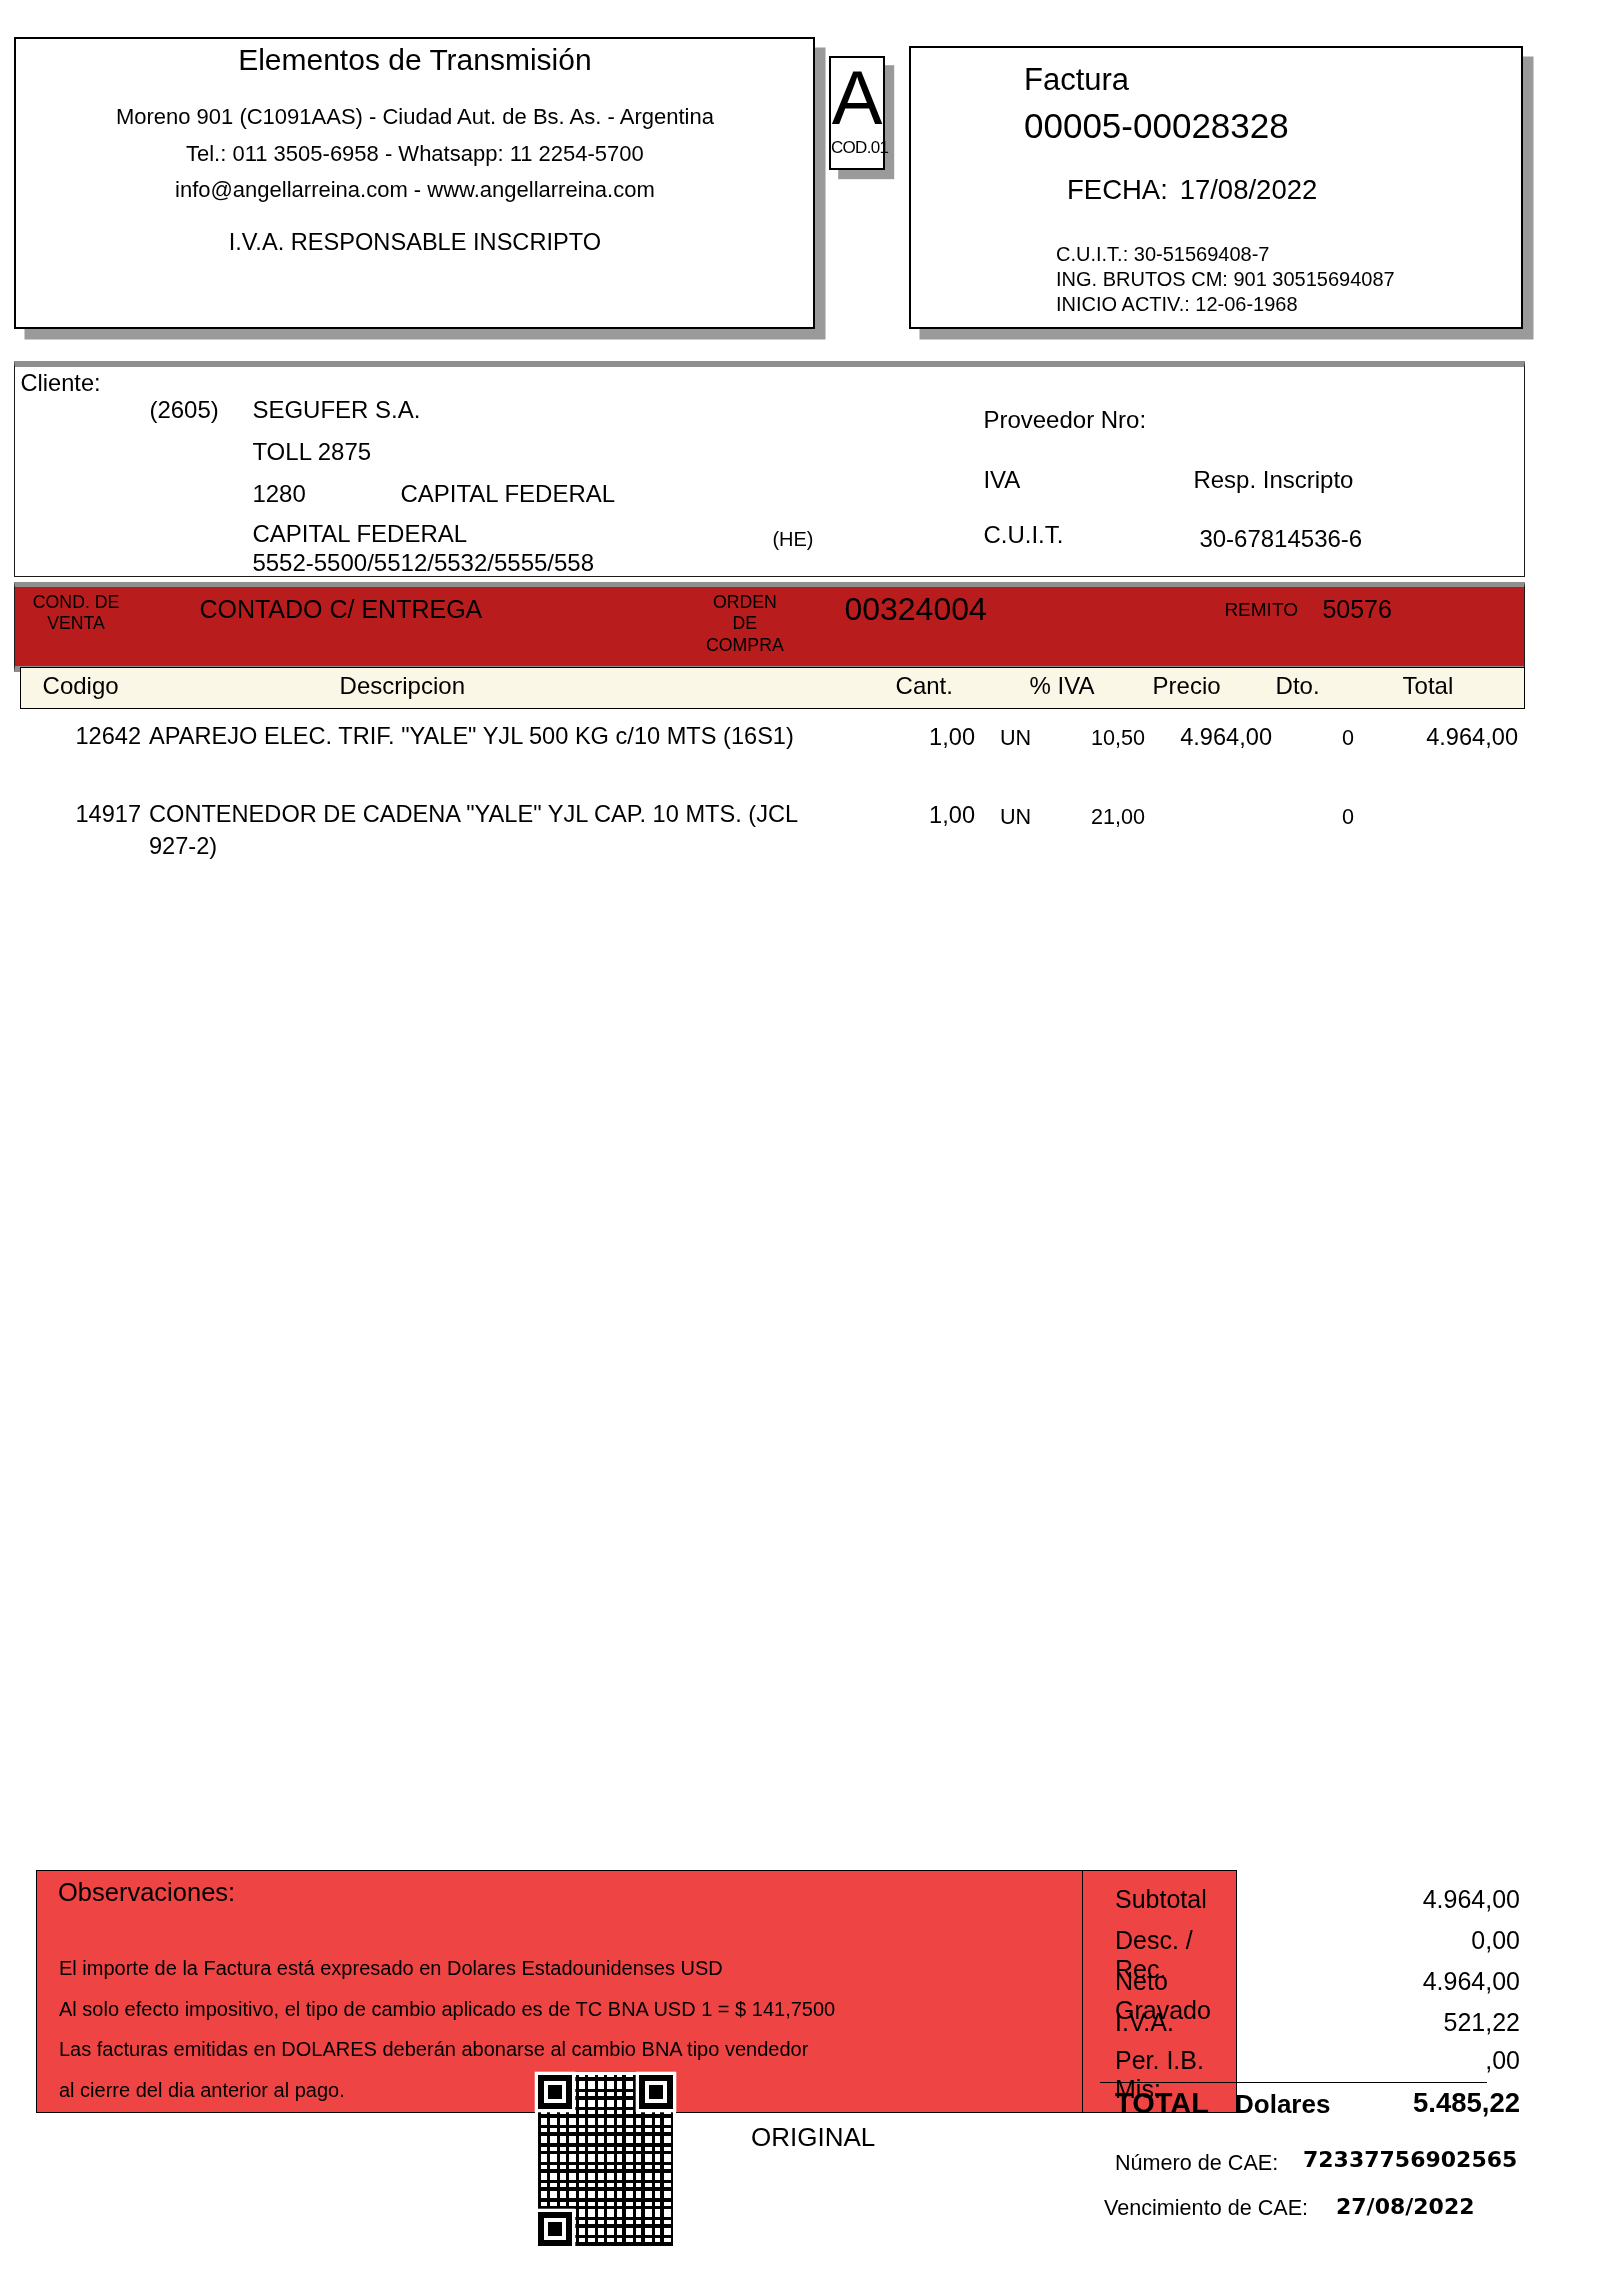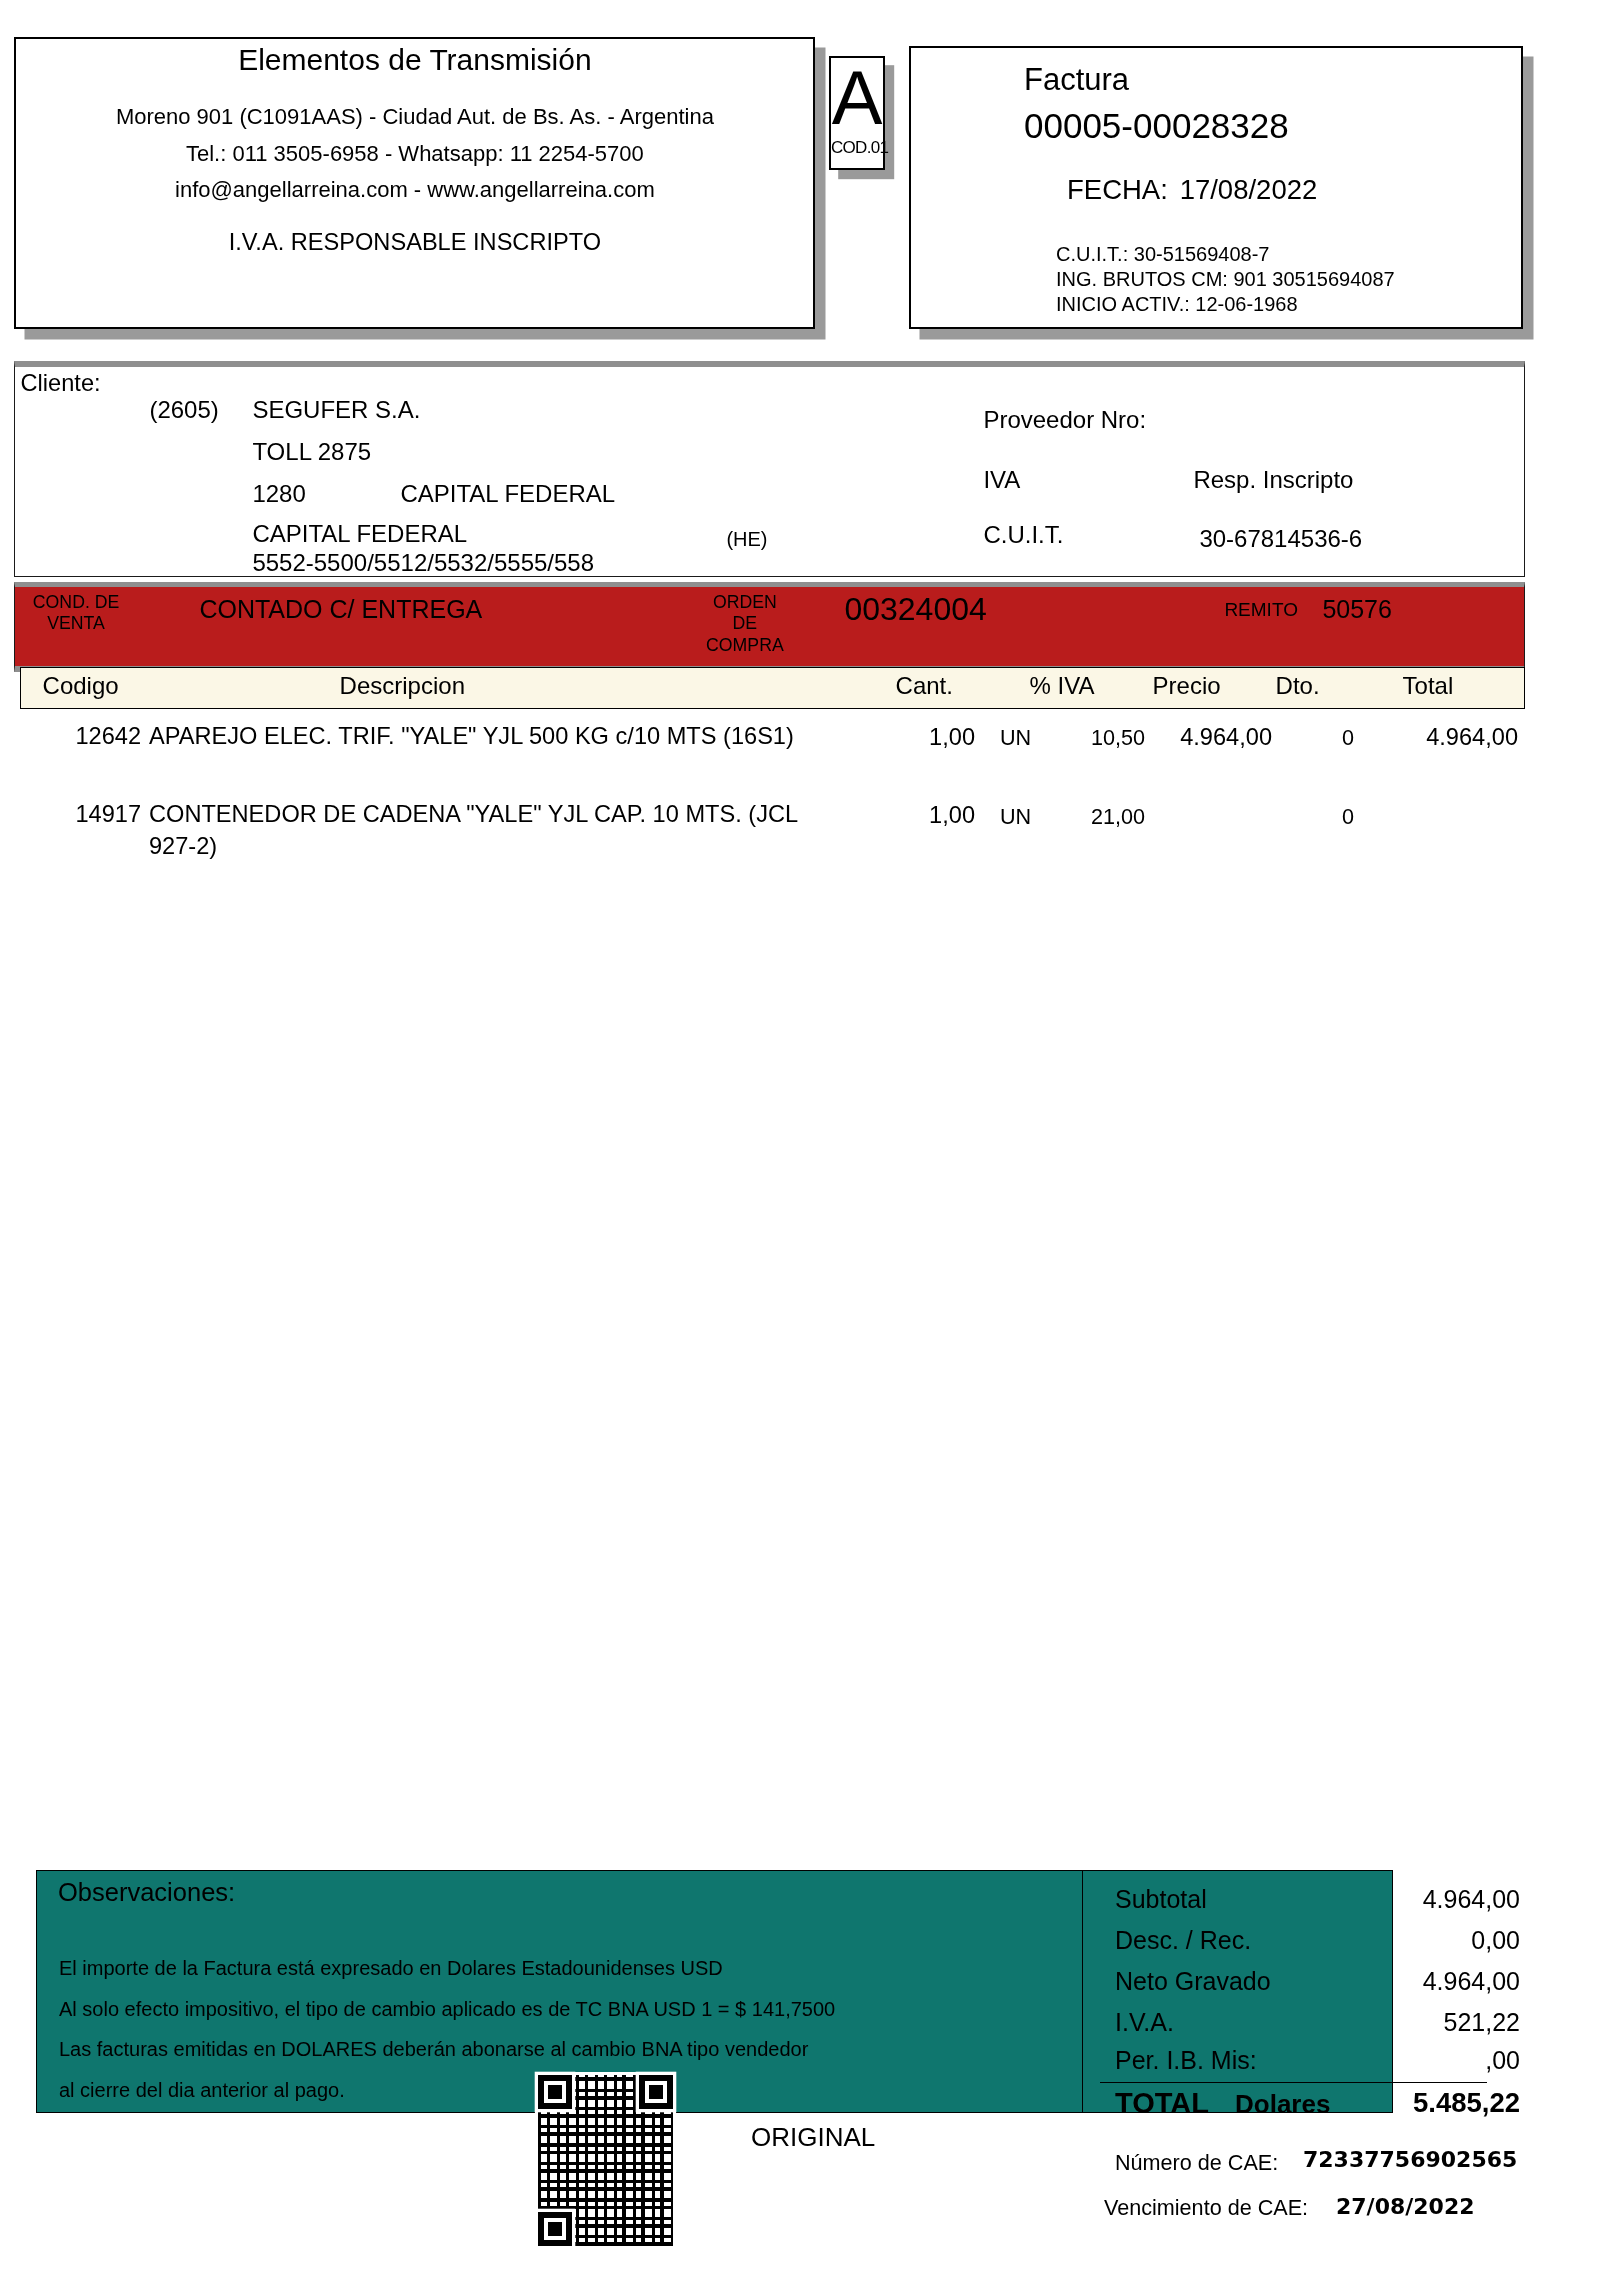--- a/index.html
+++ b/index.html
@@ -67,22 +67,22 @@
     left:19.6px; top:667px; width:1505px; height:42px;
     background:#fbf7e6; border:1.3px solid #000;
   }
   .items-header .h { position:absolute; top:4px; font-size:24px; }
   .cell { position:absolute; font-size:23.6px; }
   .cell.sm { font-size:21.6px; }
   .num { text-align:right; }
 
   
   .bottom-box {
-    left:36px; top:1870px; width:1357px; height:243px;
-    border:1.3px solid #000; background:#0f766e;
+    left:36px; top:1870px; width:1201px; height:243px;
+    border:1.3px solid #000; background:#ef4444;
   }
   .v-divider { position:absolute; left:1045px; top:0; width:1.3px; height:100%; background:#000; }
   .obs-label { position:absolute; left:21px; top:6.5px; font-size:25.5px; }
   .obs-line  { position:absolute; left:22px; font-size:20px; }
   .tot-lbl { position:absolute; left:1078px; font-size:25px; }
   .tot-val { position:absolute; left:1236px; width:247px; font-size:25px; text-align:right; }
   .tot-sep { position:absolute; left:1063px; top:211px; width:387px; height:1.3px; background:#000; }
   .grand-lbl  { position:absolute; left:1078px; top:216px; font-size:29px; font-weight:bold; }
   .grand-cur  { position:absolute; left:1198px; top:218px; font-size:26px; font-weight:bold; }
   .grand-val  { position:absolute; left:1236px; top:216px; width:247px; font-size:27.5px; font-weight:bold; text-align:right; }
@@ -136,21 +136,21 @@
 </div>
 
 <div class="abs client-box">
   <div class="abs lbl" style="left:5.2px; top:2.6px;">Cliente:</div>
   <div class="abs txt" style="left:134px; top:29px;">(2605)</div>
   <div class="abs txt" style="left:237px; top:29px;">SEGUFER S.A.</div>
   <div class="abs txt" style="left:237px; top:71px;">TOLL 2875</div>
   <div class="abs txt" style="left:237px; top:113px;">1280</div>
   <div class="abs txt" style="left:385px; top:113px;">CAPITAL FEDERAL</div>
   <div class="abs txt" style="left:237px; top:153px;">CAPITAL FEDERAL</div>
-  <div class="abs" style="left:711px; top:161px; font-size:20px;">(HE)</div>
+  <div class="abs" style="left:757px; top:161px; font-size:20px;">(HE)</div>
   <div class="abs txt" style="left:237px; top:182px;">5552-5500/5512/5532/5555/558</div>
 
   <div class="abs txt" style="left:968px; top:39px;">Proveedor Nro:</div>
   <div class="abs txt" style="left:968px; top:99px;">IVA</div>
   <div class="abs txt" style="left:1178px; top:99px;">Resp. Inscripto</div>
   <div class="abs txt" style="left:968px; top:154px;">C.U.I.T.</div>
   <div class="abs txt" style="left:1184px; top:158px;">30-67814536-6</div>
 </div>
 
 <div class="abs sale-box">

